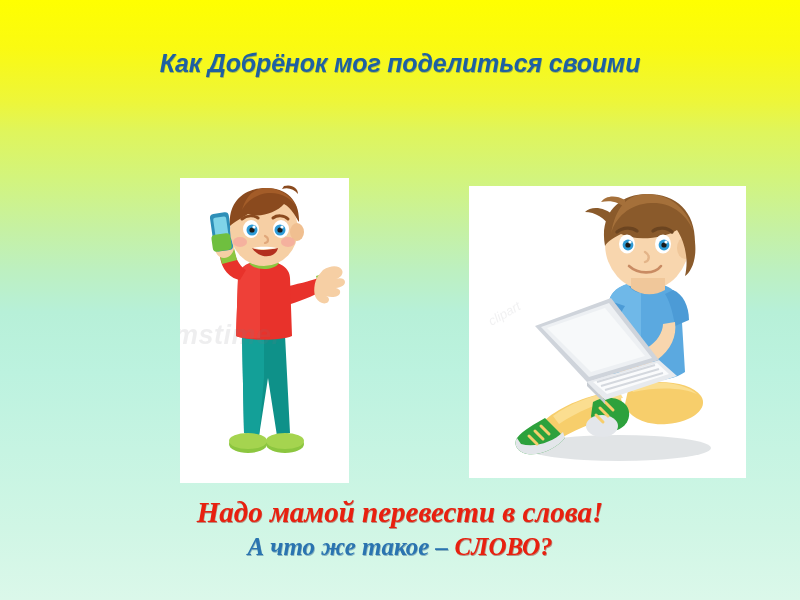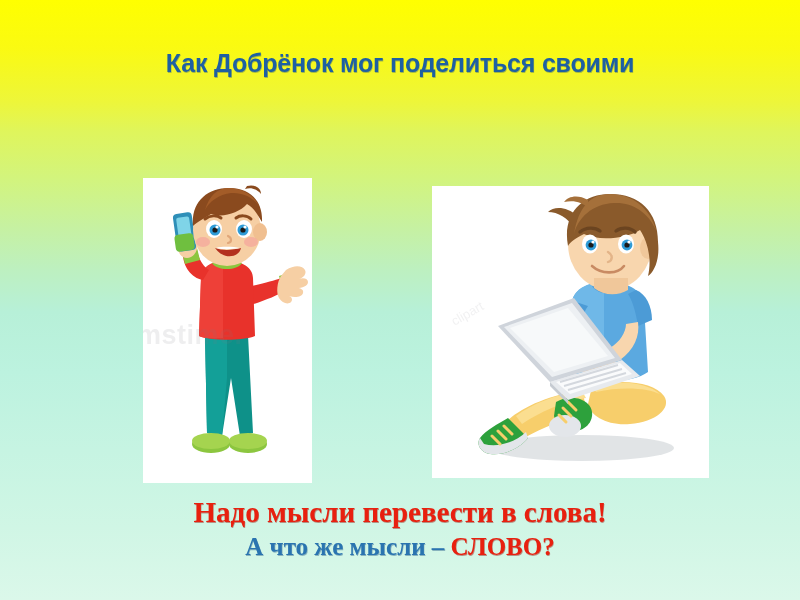--- a/index.html
+++ b/index.html
@@ -24,20 +24,21 @@
         #DFF55C 22%,
         #D2F47E 30%,
         #C6F1A2 38%,
         #BDF0C0 45%,
         #B7F0D8 52%,
         #BCF2DF 62%,
         #C6F4E2 75%,
         #D0F6E5 88%,
         #DBF8EA 100%);
     overflow: hidden;
+    font-style: italic;
   }
 
   
   .title {
     position: absolute;
     left: 60px;
     top: 47px;
     width: 680px;
     text-align: center;
     color: #1E60A2;
@@ -48,20 +49,21 @@
     letter-spacing: -0.2px;
     text-shadow: 0.5px 0.5px 0 rgba(20,70,130,0.35);
   }
   .title-line { display: block; white-space: nowrap; }
 
   
   .card {
     position: absolute;
     background: #FFFFFF;
     overflow: hidden;
+    margin-left: 37px;
   }
   #card-left  { left: 143px; top: 178px; width: 169px; height: 305px; }
   #card-right { left: 432px; top: 186px; width: 277px; height: 292px; }
 
   .card svg { display: block; width: 100%; height: 100%; }
 
   .watermark {
     position: absolute;
     left: -6px;
     top: 142px;
@@ -287,19 +289,19 @@
       <circle cx="197" cy="56" r="1.6" fill="#FFFFFF"></circle>
 
       <path d="M176 66 C181 69 181 74 176 76" stroke="#E3B488" stroke-width="2.4" fill="none" stroke-linecap="round"></path>
 
       <path d="M160 80 C170 89 186 88 192 80" stroke="#C98B63" stroke-width="2.6" fill="none" stroke-linecap="round"></path>
     </svg>
     <div class="watermark-r">clipart</div>
   </div>
 
   <div class="caption">
-    <span class="caption-line1">Надо мысли перевести в слова!</span>
+    <span class="caption-line1">Надо мамой перевести в слова!</span>
     <span class="caption-line2">
-      <span class="cap-blue">А что же мысли – </span><span class="cap-red">СЛОВО?</span>
+      <span class="cap-blue">А что же такое – </span><span class="cap-red">СЛОВО?</span>
     </span>
   </div>
 
 </div>
 
 </body></html>

